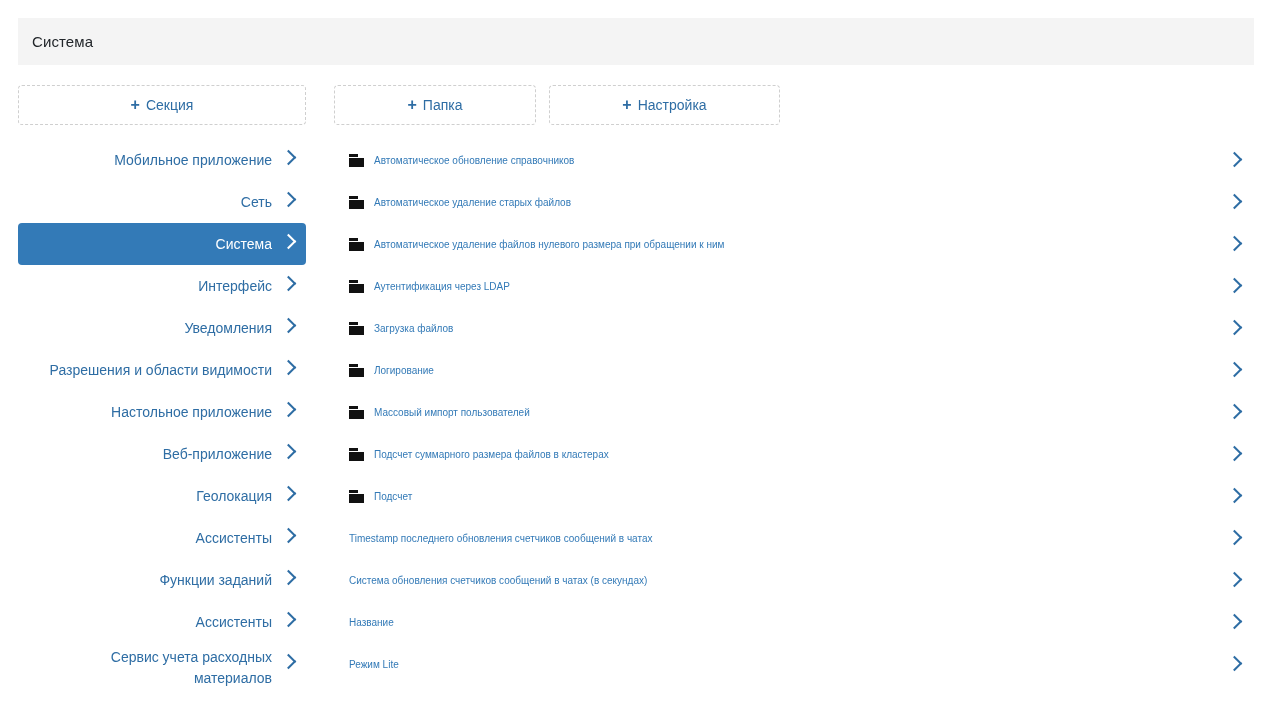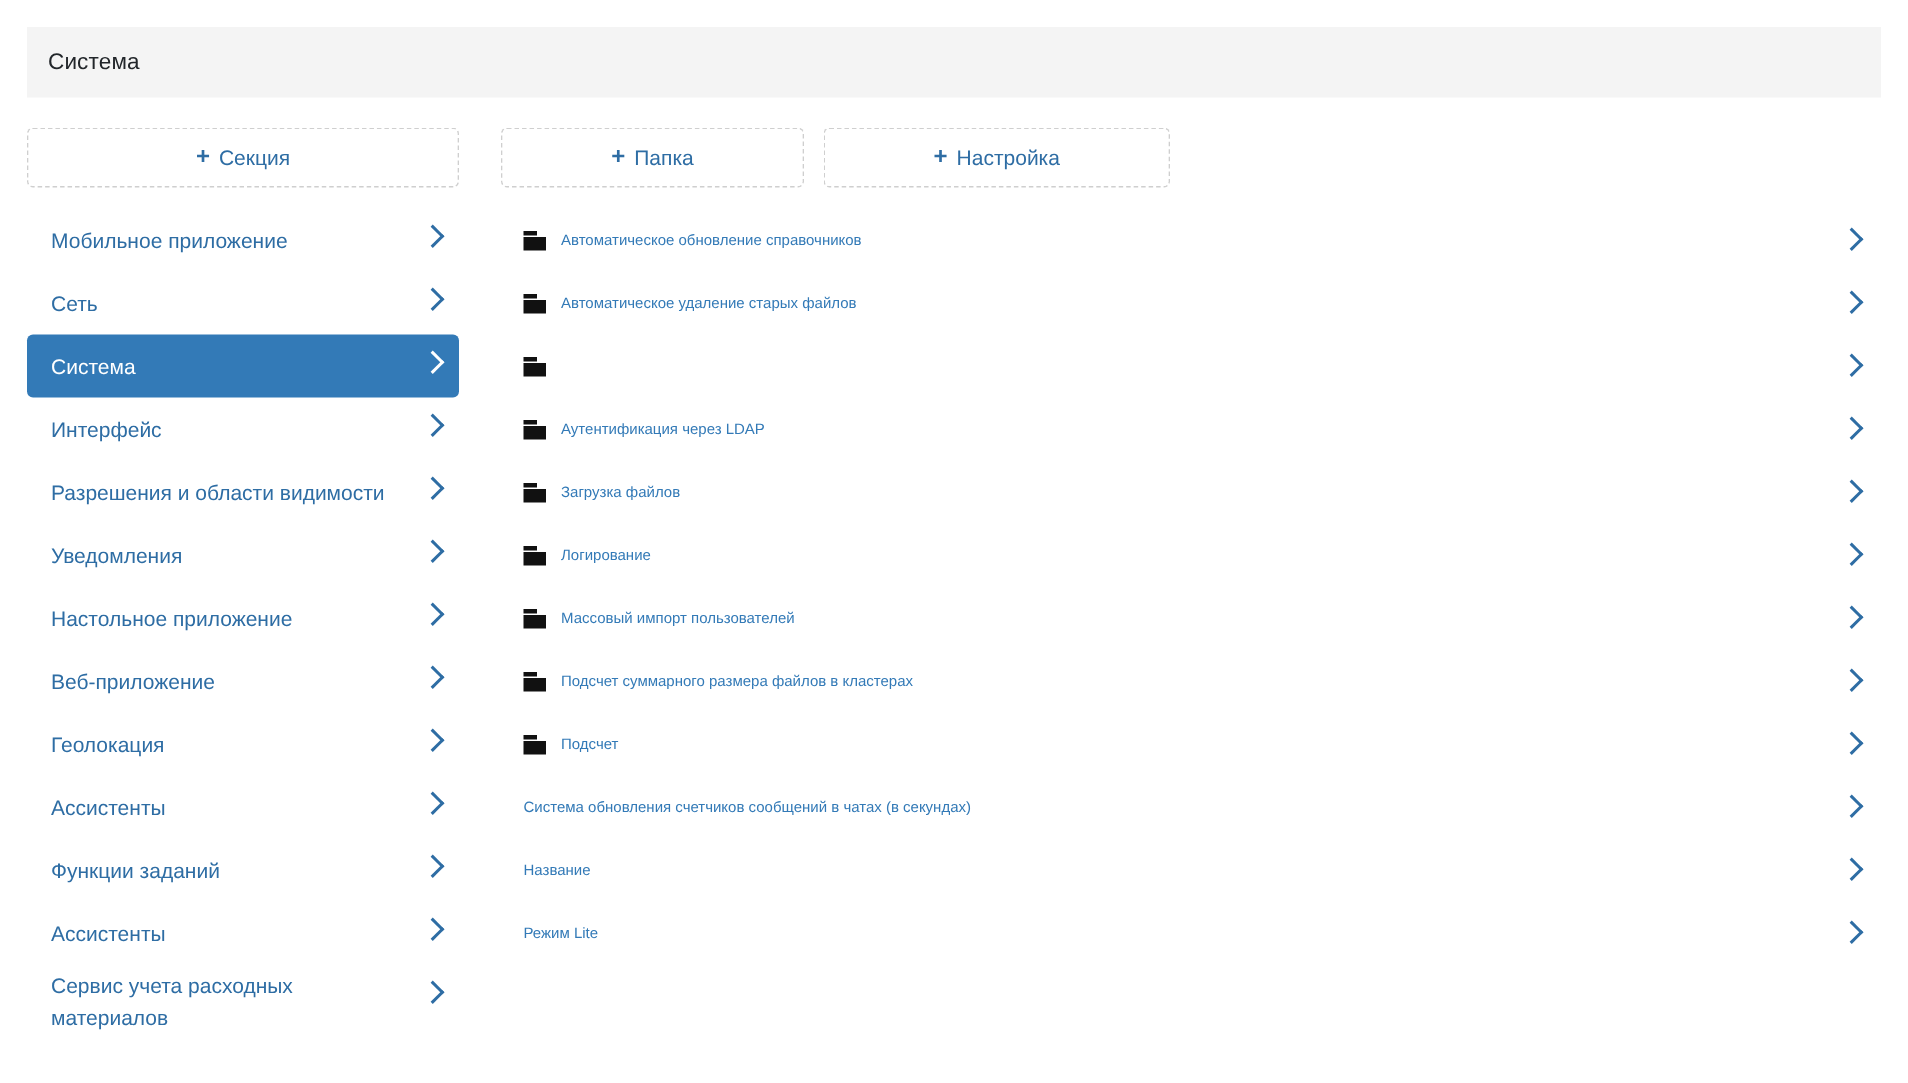--- a/index.html
+++ b/index.html
@@ -71,21 +71,21 @@
     display: flex;
     align-items: center;
     padding: 4px 34px 4px 16px;
     border-radius: 4px;
     color: #2e6da4;
     font-size: 14px;
     line-height: 21px;
     cursor: pointer;
     background: transparent;
   }
-  .side-item .side-label { flex: 1; }
+  .side-item .side-label { flex: 1; text-align: right; }
   .side-item .chev {
     position: absolute;
     right: 12px;
     top: 13px;
     width: 11px; height: 11px;
     border-right: 2.5px solid #2e6da4;
     border-top: 2.5px solid #2e6da4;
     transform: rotate(45deg);
   }
   .side-item.active {
@@ -184,28 +184,28 @@
       </div>
       <div class="side-item active">
         <span class="side-label">Система</span>
         <span class="chev"></span>
       </div>
       <div class="side-item">
         <span class="side-label">Интерфейс</span>
         <span class="chev"></span>
       </div>
       <div class="side-item">
+        <span class="side-label">Уведомления</span>
+        <span class="chev"></span>
+      </div>
+      <div class="side-item">
         <span class="side-label">Разрешения и области видимости</span>
         <span class="chev"></span>
       </div>
       <div class="side-item">
-        <span class="side-label">Уведомления</span>
-        <span class="chev"></span>
-      </div>
-      <div class="side-item">
         <span class="side-label">Настольное приложение</span>
         <span class="chev"></span>
       </div>
       <div class="side-item">
         <span class="side-label">Веб-приложение</span>
         <span class="chev"></span>
       </div>
       <div class="side-item">
         <span class="side-label">Геолокация</span>
         <span class="chev"></span>
@@ -234,20 +234,21 @@
         <span class="row-label">Автоматическое обновление справочников</span>
         <span class="row-chev"></span>
       </div>
       <div class="list-row">
         <span class="folder-icon"></span>
         <span class="row-label">Автоматическое удаление старых файлов</span>
         <span class="row-chev"></span>
       </div>
       <div class="list-row">
         <span class="folder-icon"></span>
+        <span class="row-label">Автоматическое удаление файлов нулевого размера при обращении к ним</span>
         <span class="row-chev"></span>
       </div>
       <div class="list-row">
         <span class="folder-icon"></span>
         <span class="row-label">Аутентификация через LDAP</span>
         <span class="row-chev"></span>
       </div>
       <div class="list-row">
         <span class="folder-icon"></span>
         <span class="row-label">Загрузка файлов</span>
@@ -267,20 +268,24 @@
         <span class="folder-icon"></span>
         <span class="row-label">Подсчет суммарного размера файлов в кластерах</span>
         <span class="row-chev"></span>
       </div>
       <div class="list-row">
         <span class="folder-icon"></span>
         <span class="row-label">Подсчет</span>
         <span class="row-chev"></span>
       </div>
       <div class="list-row no-icon">
+        <span class="row-label">Timestamp последнего обновления счетчиков сообщений в чатах</span>
+        <span class="row-chev"></span>
+      </div>
+      <div class="list-row no-icon">
         <span class="row-label">Система обновления счетчиков сообщений в чатах (в секундах)</span>
         <span class="row-chev"></span>
       </div>
       <div class="list-row no-icon">
         <span class="row-label">Название</span>
         <span class="row-chev"></span>
       </div>
       <div class="list-row no-icon">
         <span class="row-label">Режим Lite</span>
         <span class="row-chev"></span>

